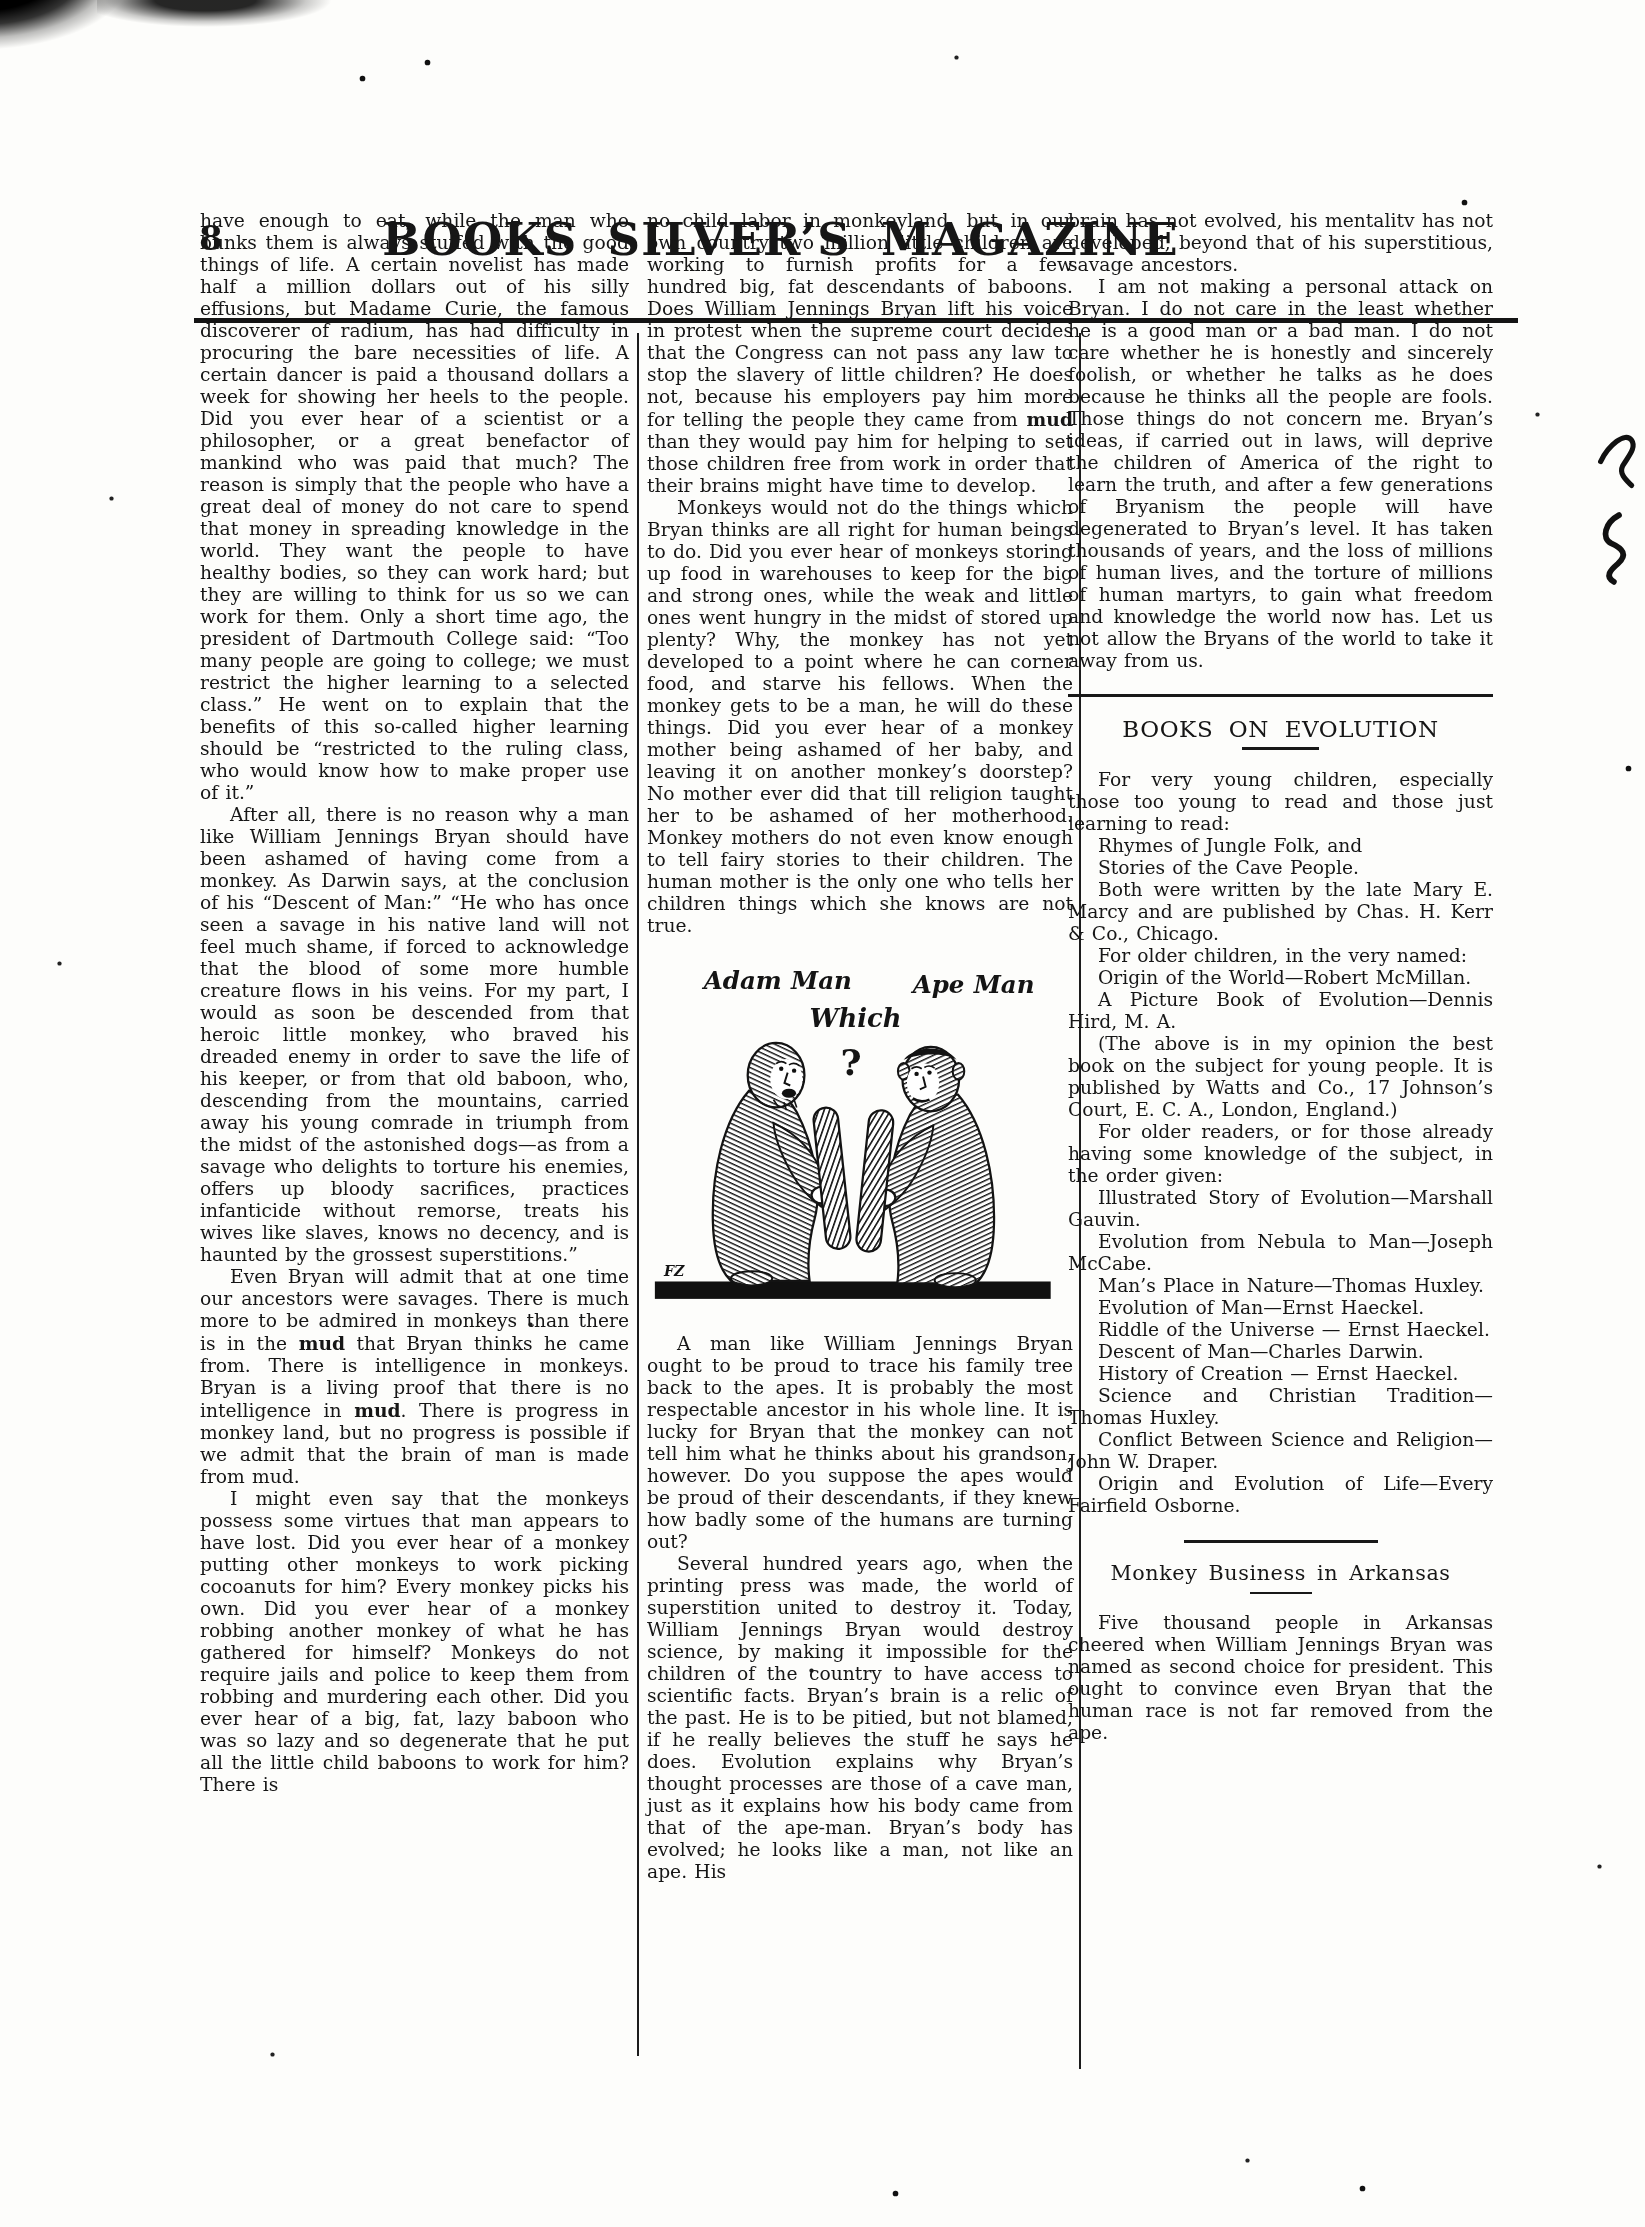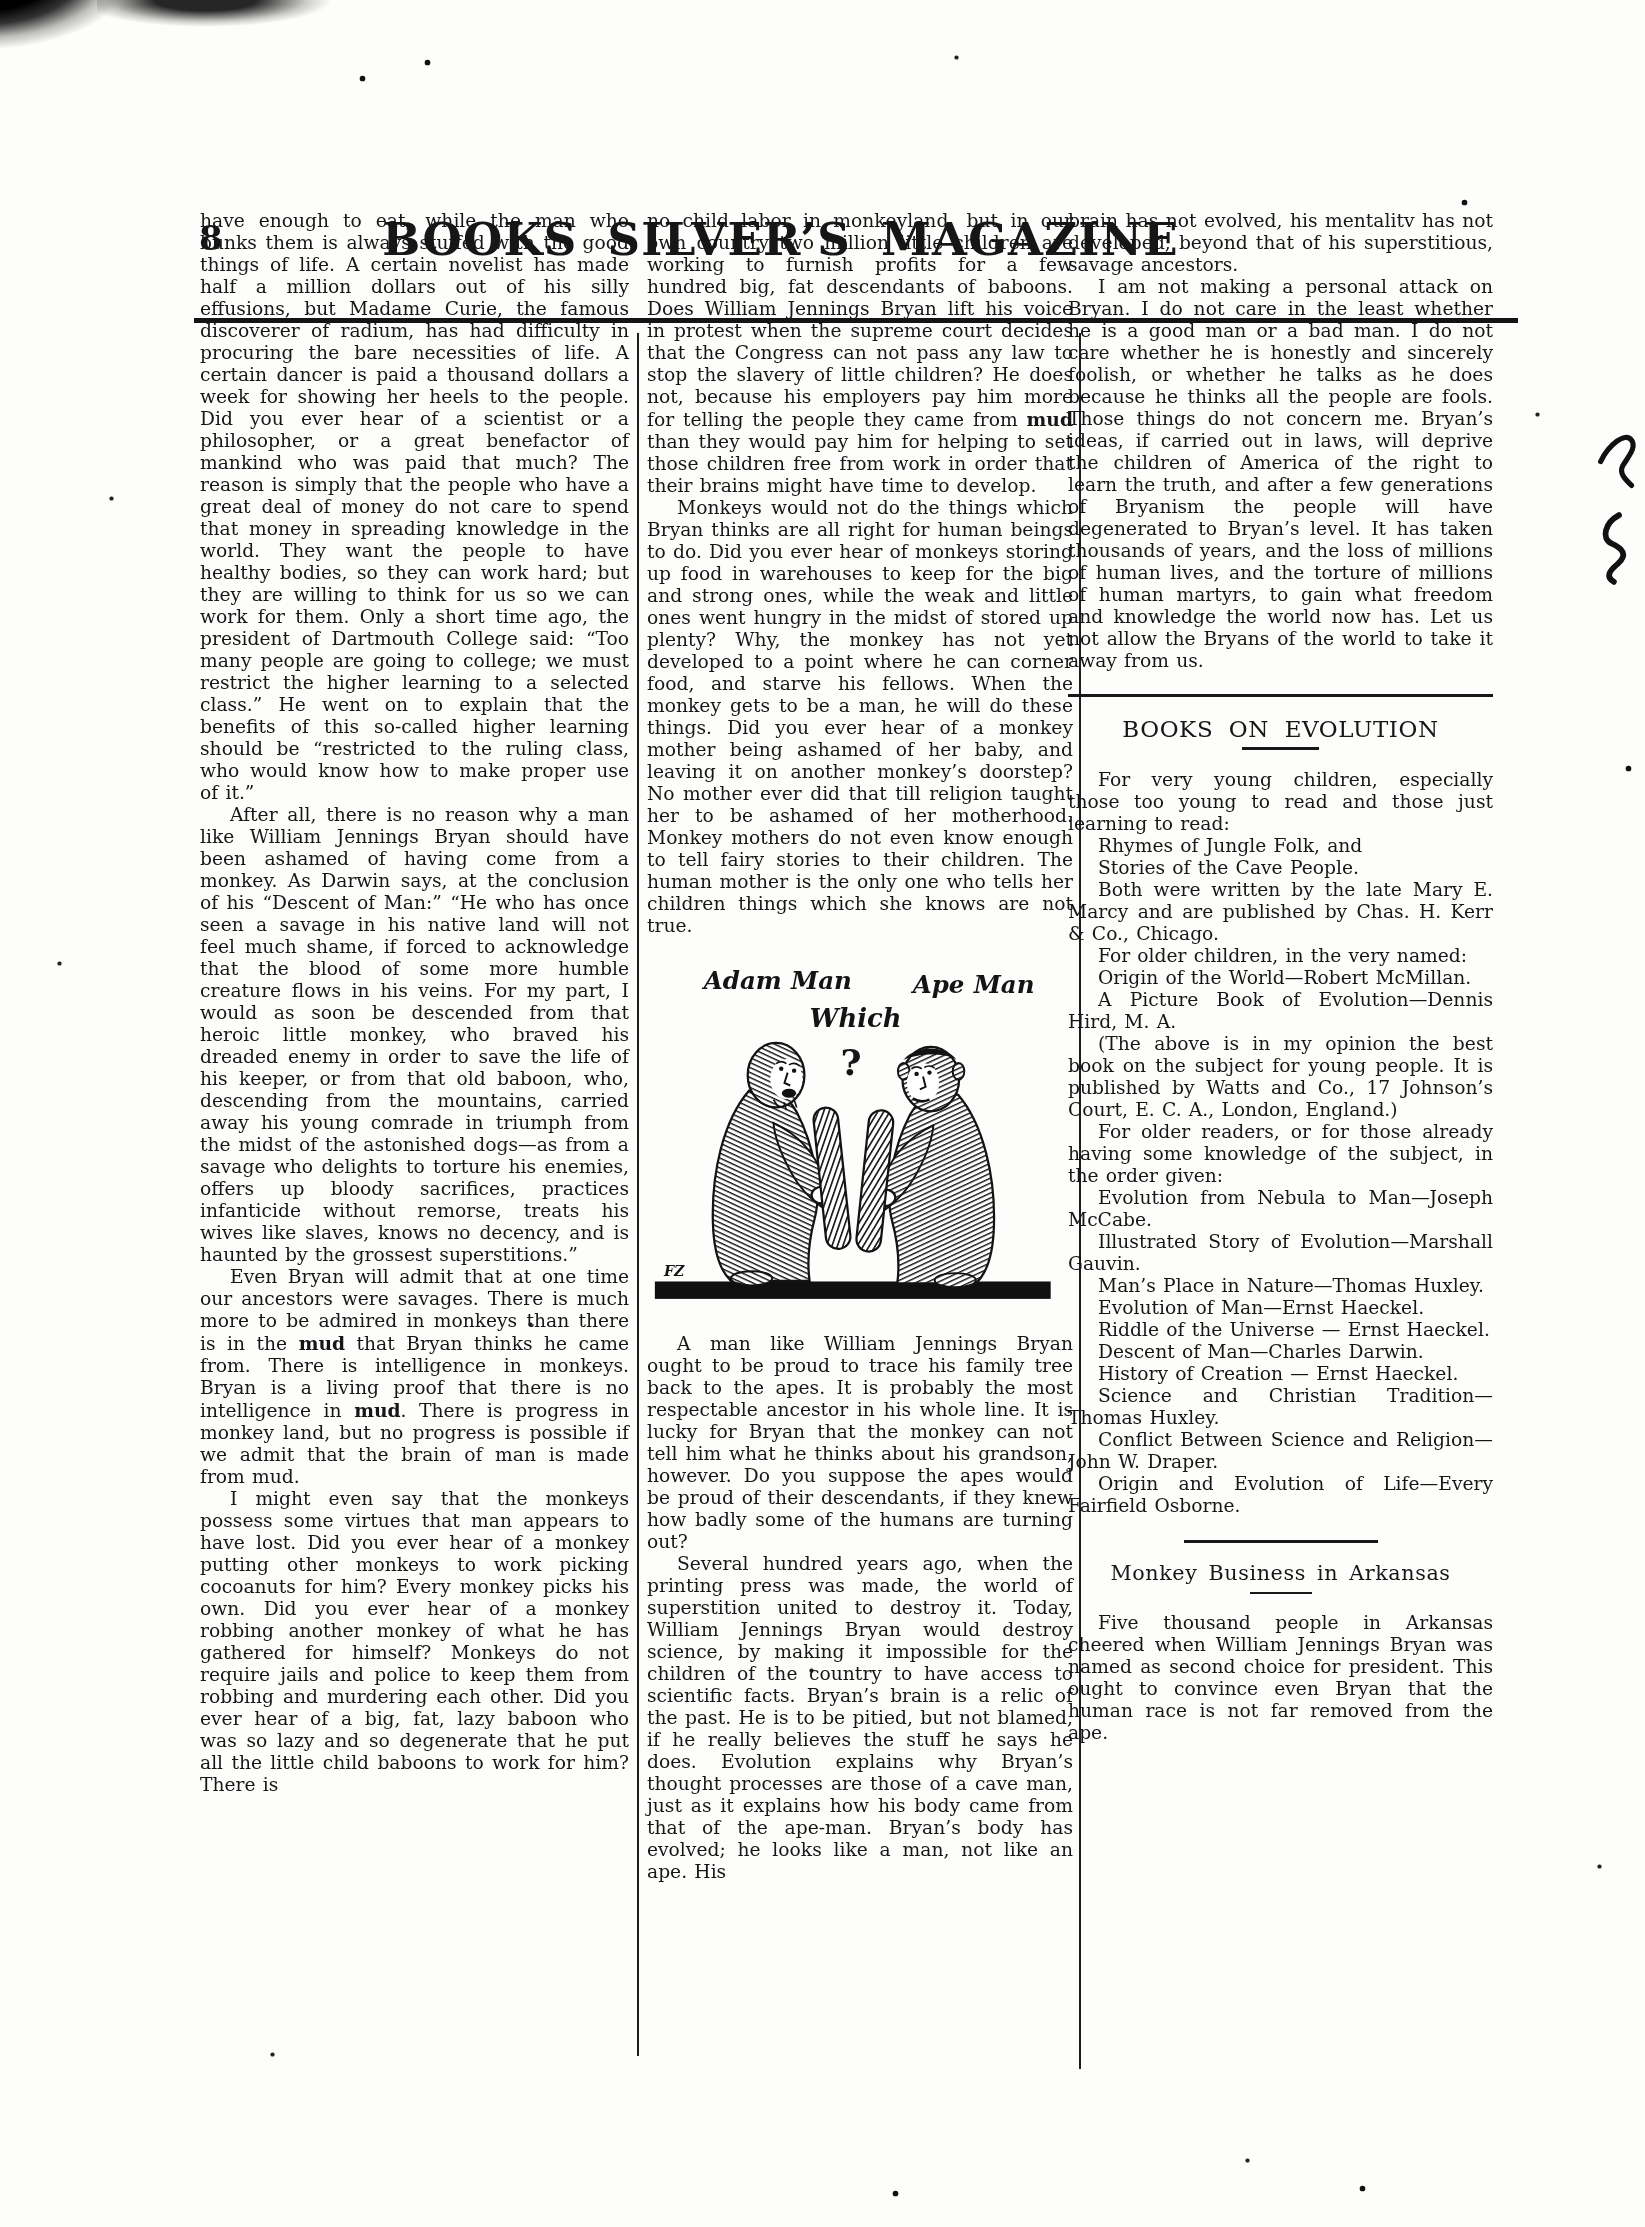--- a/index.html
+++ b/index.html
@@ -188,22 +188,22 @@
 
     <p class="ind">For very young children, especially those too young to read and those just learning to read:</p>
     <p class="ind">Rhymes of Jungle Folk, and</p>
     <p class="ind">Stories of the Cave People.</p>
     <p class="ind">Both were written by the late Mary E. Marcy and are published by Chas. H. Kerr &amp; Co., Chicago.</p>
     <p class="ind">For older children, in the very named:</p>
     <p class="ind">Origin of the World—Robert McMillan.</p>
     <p class="ind">A Picture Book of Evolution—Dennis Hird, M. A.</p>
     <p class="ind">(The above is in my opinion the best book on the subject for young people.  It is published by Watts and Co., 17 Johnson’s Court, E. C. A., London, England.)</p>
     <p class="ind">For older readers, or for those already having some knowledge of the subject, in the order given:</p>
+    <p class="ind">Illustrated Story of Evolution—Marshall Gauvin.</p>
     <p class="ind">Evolution from Nebula to Man—Joseph McCabe.</p>
-    <p class="ind">Illustrated Story of Evolution—Marshall Gauvin.</p>
     <p class="ind">Man’s Place in Nature—Thomas Huxley.</p>
     <p class="ind">Evolution of Man—Ernst Haeckel.</p>
     <p class="ind">Riddle of the Universe — Ernst Haeckel.</p>
     <p class="ind">Descent of Man—Charles Darwin.</p>
     <p class="ind">History of Creation — Ernst Haeckel.</p>
     <p class="ind">Science and Christian Tradition—Thomas Huxley.</p>
     <p class="ind">Conflict Between Science and Religion—John W. Draper.</p>
     <p class="ind">Origin and Evolution of Life—Every Fairfield Osborne.</p>
 
     <hr class="rule-mid">

